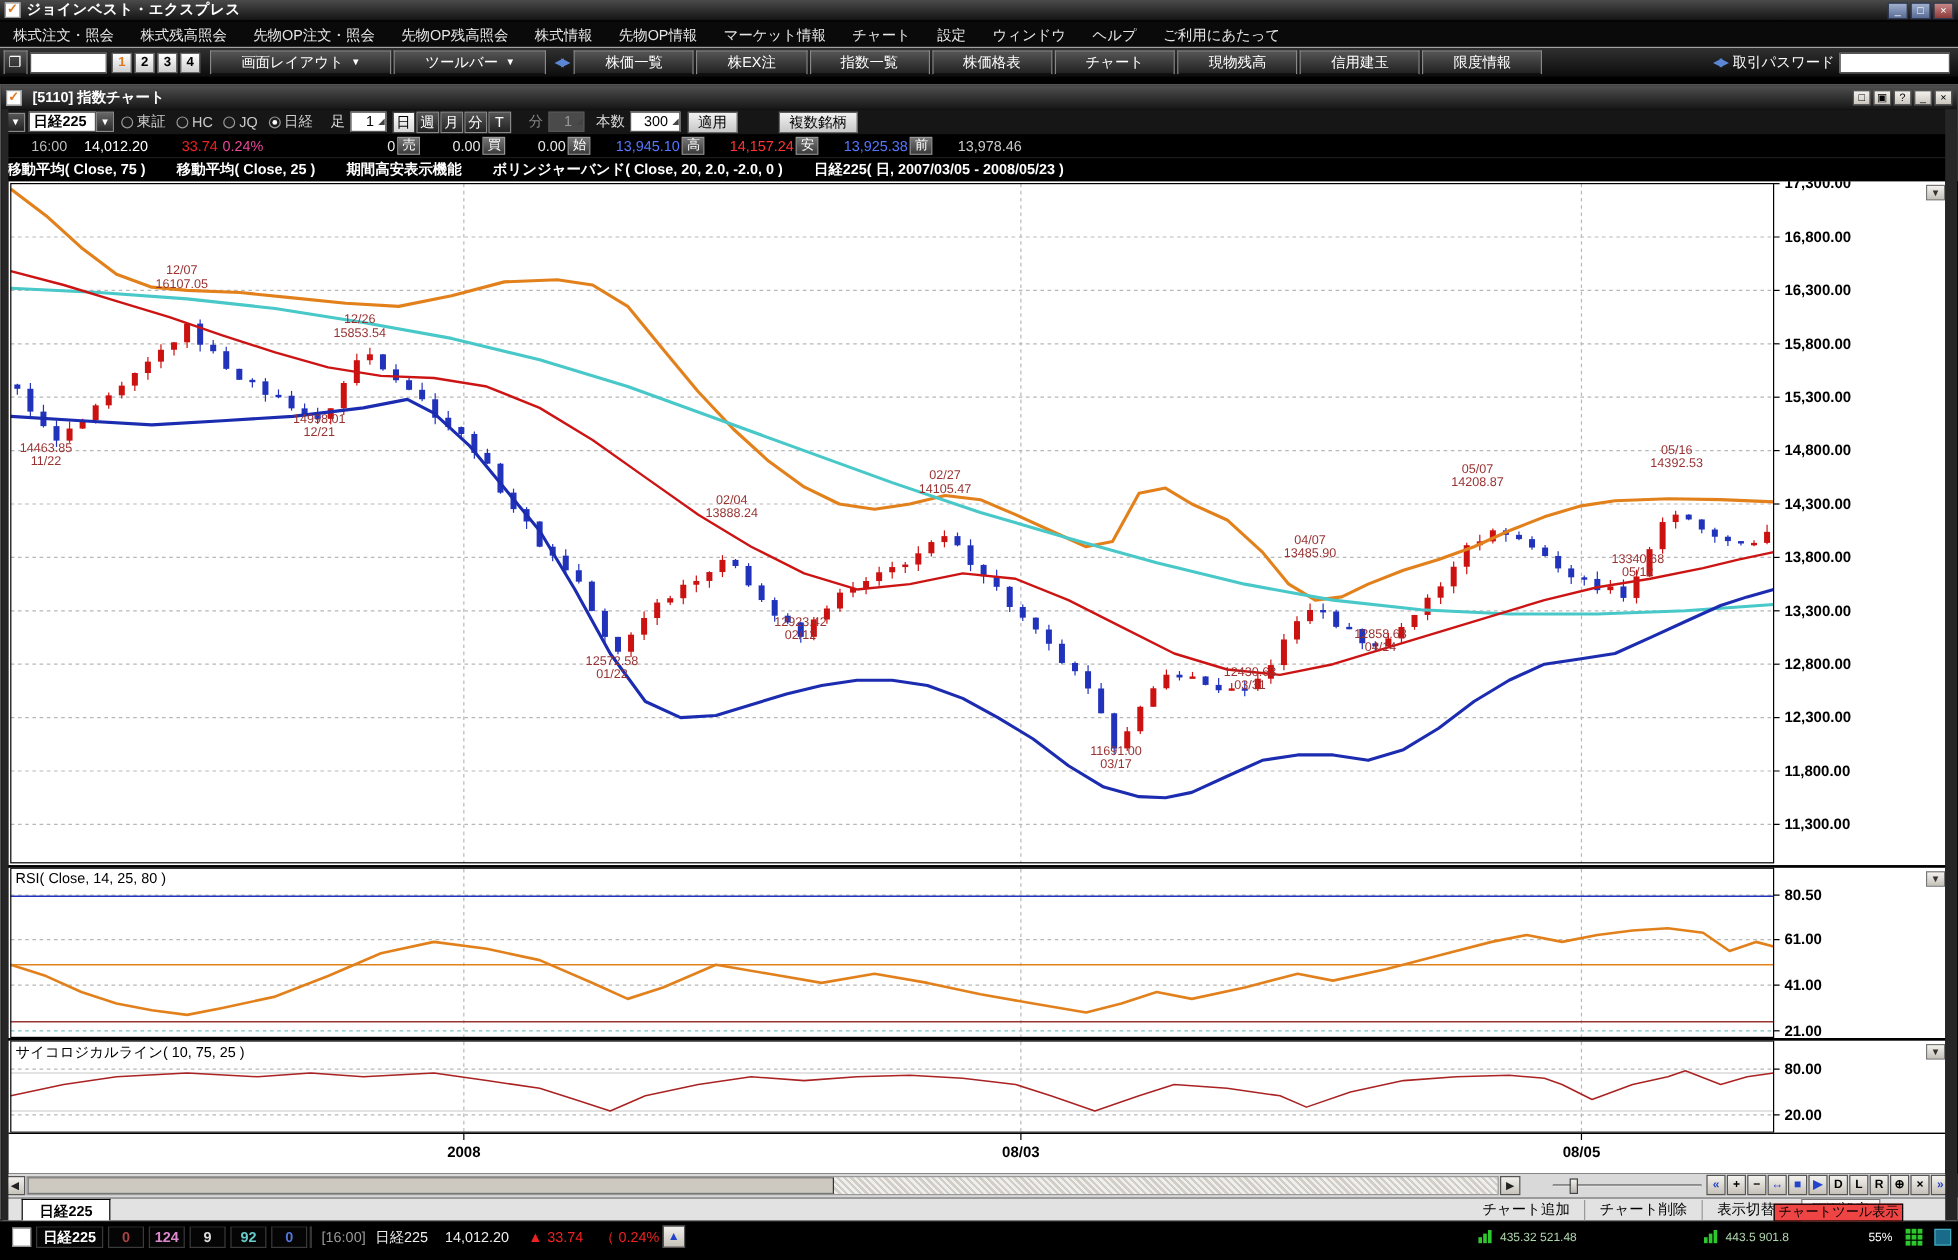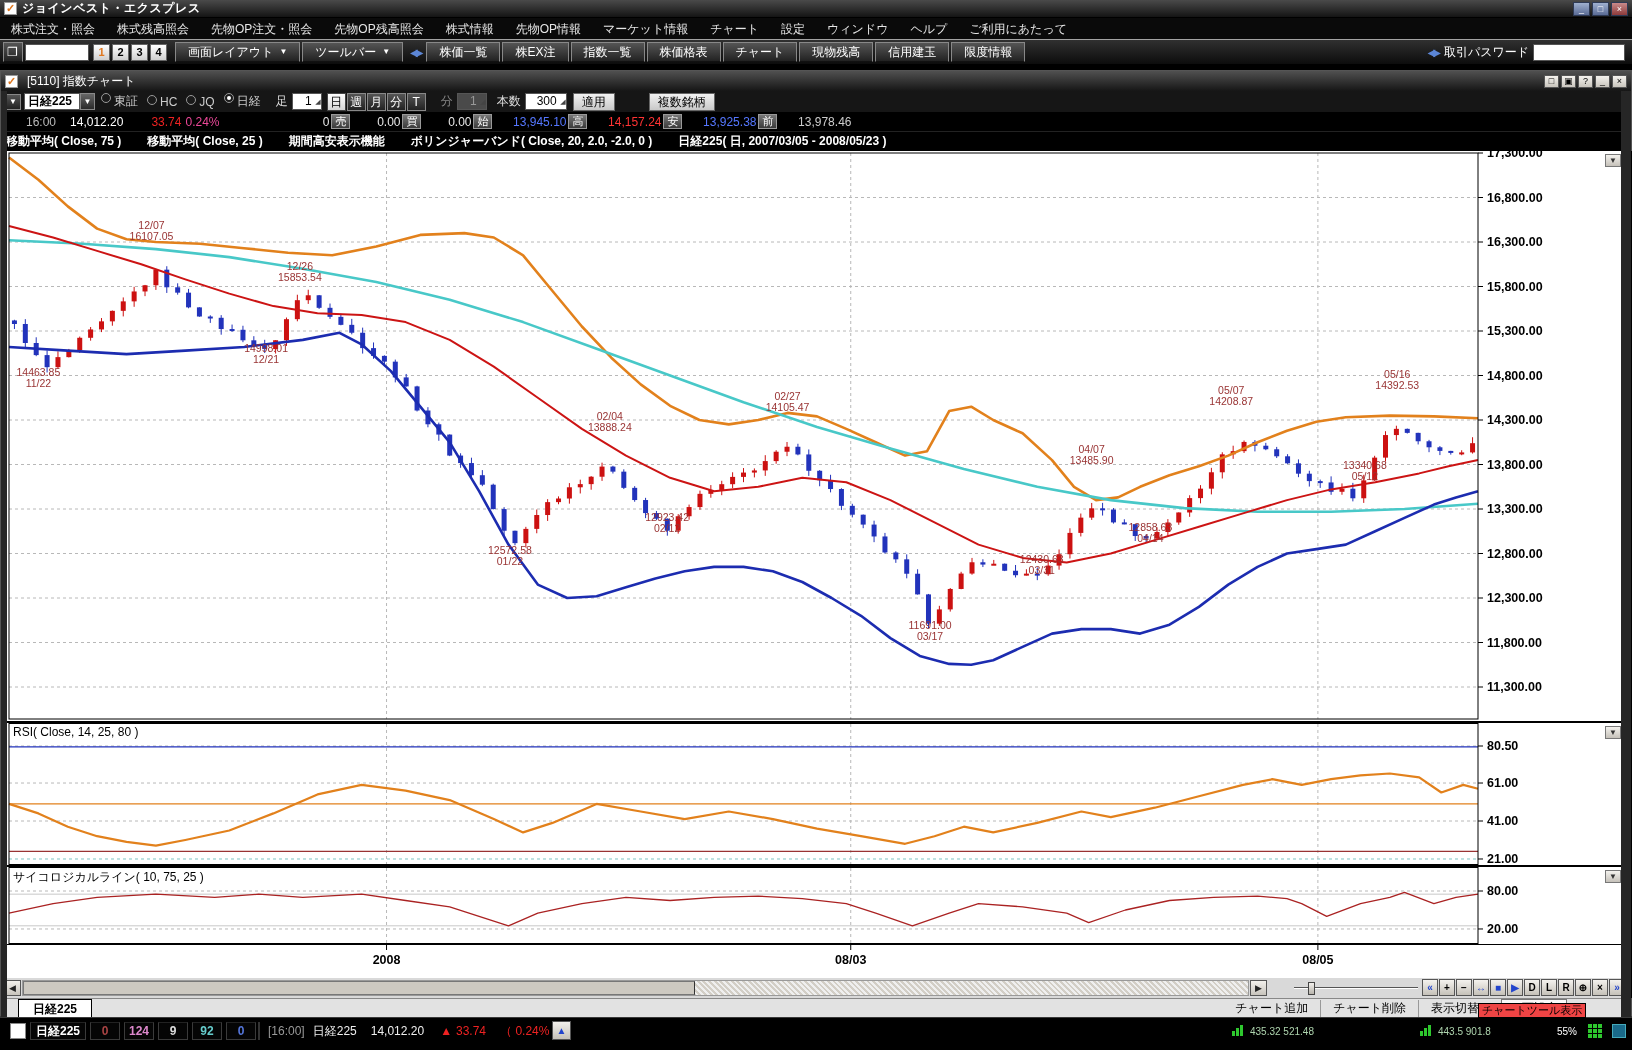--- a/index.html
+++ b/index.html
@@ -22,48 +22,48 @@
   
   #menubar { position:absolute; left:0; top:18px; width:1632px; height:22px; background:#0a0a0a;
     display:flex; align-items:center; border-bottom:1px solid #a3a3a3; }
   .menu-item { color:#e6e6e6; font-size:12px; padding:0 11px; height:22px; line-height:22px; }
 
   
   #toolbar { position:absolute; left:0; top:40px; width:1632px; height:26px;
     background:linear-gradient(#303030,#0c0c0c); display:flex; align-items:center; padding:0 3px;
     border-bottom:2px solid #000; }
   .tb-dark-btn { background:linear-gradient(#555,#222); border:1px solid #888; border-bottom-color:#111;
-    color:#fff; font-size:12px; height:20px; line-height:18px; padding:0 12px; margin-right:2px;
+    color:#fff; font-size:12px; height:20px; line-height:18px; padding:0 25px; margin-right:2px;
     display:flex; align-items:center; white-space:nowrap; }
   .tb-sq { width:17px; height:17px; background:linear-gradient(#ffffff,#cfcfcf); border:1px solid #666;
     font-size:11px; font-weight:bold; text-align:center; line-height:15px; margin-right:2px; color:#000; }
   .tb-input { height:17px; background:#fff; border:1px solid #555; margin-right:4px; }
   .grip { color:#5c86d6; font-size:10px; margin:0 5px; letter-spacing:-2px; }
   .caret { font-size:8px; margin-left:6px; color:#fff; }
 
   
   #workspace { position:absolute; left:0; top:66px; width:1632px; height:950px; background:#000; }
   #chartwin { position:absolute; left:0; top:4px; width:1632px; height:946px; background:#000;
     border:1px solid #555; }
   #cw-title { position:absolute; left:0; top:0; width:1630px; height:20px;
     background:linear-gradient(#505050,#161616); display:flex; align-items:center; padding:0 4px; }
-  #cw-title-text { color:#fff; font-size:12px; font-weight:normal; margin-left:4px; }
+  #cw-title-text { color:#fff; font-size:12px; font-weight:bold; margin-left:4px; }
   .mdi-btn { width:15px; height:13px; background:linear-gradient(#f4f2ee,#c9c5bd); border:1px solid #555;
     font-size:9px; line-height:11px; text-align:center; color:#000; margin-left:2px; }
 
   
   #cw-controls { position:absolute; left:1px; top:20px; width:1629px; height:21px; background:#161616;
     display:flex; align-items:center; font-size:12px; color:#ddd; }
   .drop-btn { width:16px; height:16px; background:linear-gradient(#555,#222); border:1px solid #888;
     color:#fff; font-size:8px; text-align:center; line-height:14px; margin:0 3px; }
   .combo { height:17px; background:#fff; color:#000; border:1px solid #555; font-size:12px;
     padding:0 3px; line-height:15px; font-weight:bold; }
   .combo-arrow { width:15px; height:17px; background:linear-gradient(#666,#2a2a2a); border:1px solid #888;
     color:#fff; font-size:8px; line-height:15px; text-align:center; margin-right:6px; }
-  .radio { display:flex; margin-right:9px; color:#ccc; }
+  .radio { display:flex; align-items:center; margin-right:9px; color:#ccc; }
   .radio .dot { width:10px; height:10px; border-radius:50%; border:1px solid #999; background:#1a1a1a;
     margin-right:3px; position:relative; }
   .radio.sel .dot::after { content:""; position:absolute; left:2px; top:2px; width:4px; height:4px;
     border-radius:50%; background:#fff; }
   .spin { height:17px; background:#fff; border:1px solid #555; color:#000; font-size:12px;
     text-align:right; padding:0 9px 0 2px; line-height:15px; position:relative; }
   .spin::after { content:"◢"; position:absolute; right:0; bottom:0; font-size:7px; color:#444; }
   .spin.dis { background:#4a4a4a; color:#999; }
   .pbtn { width:19px; height:18px; border:1px solid #888; background:linear-gradient(#555,#222);
     color:#fff; text-align:center; line-height:16px; font-size:12px; margin-right:1px; }

